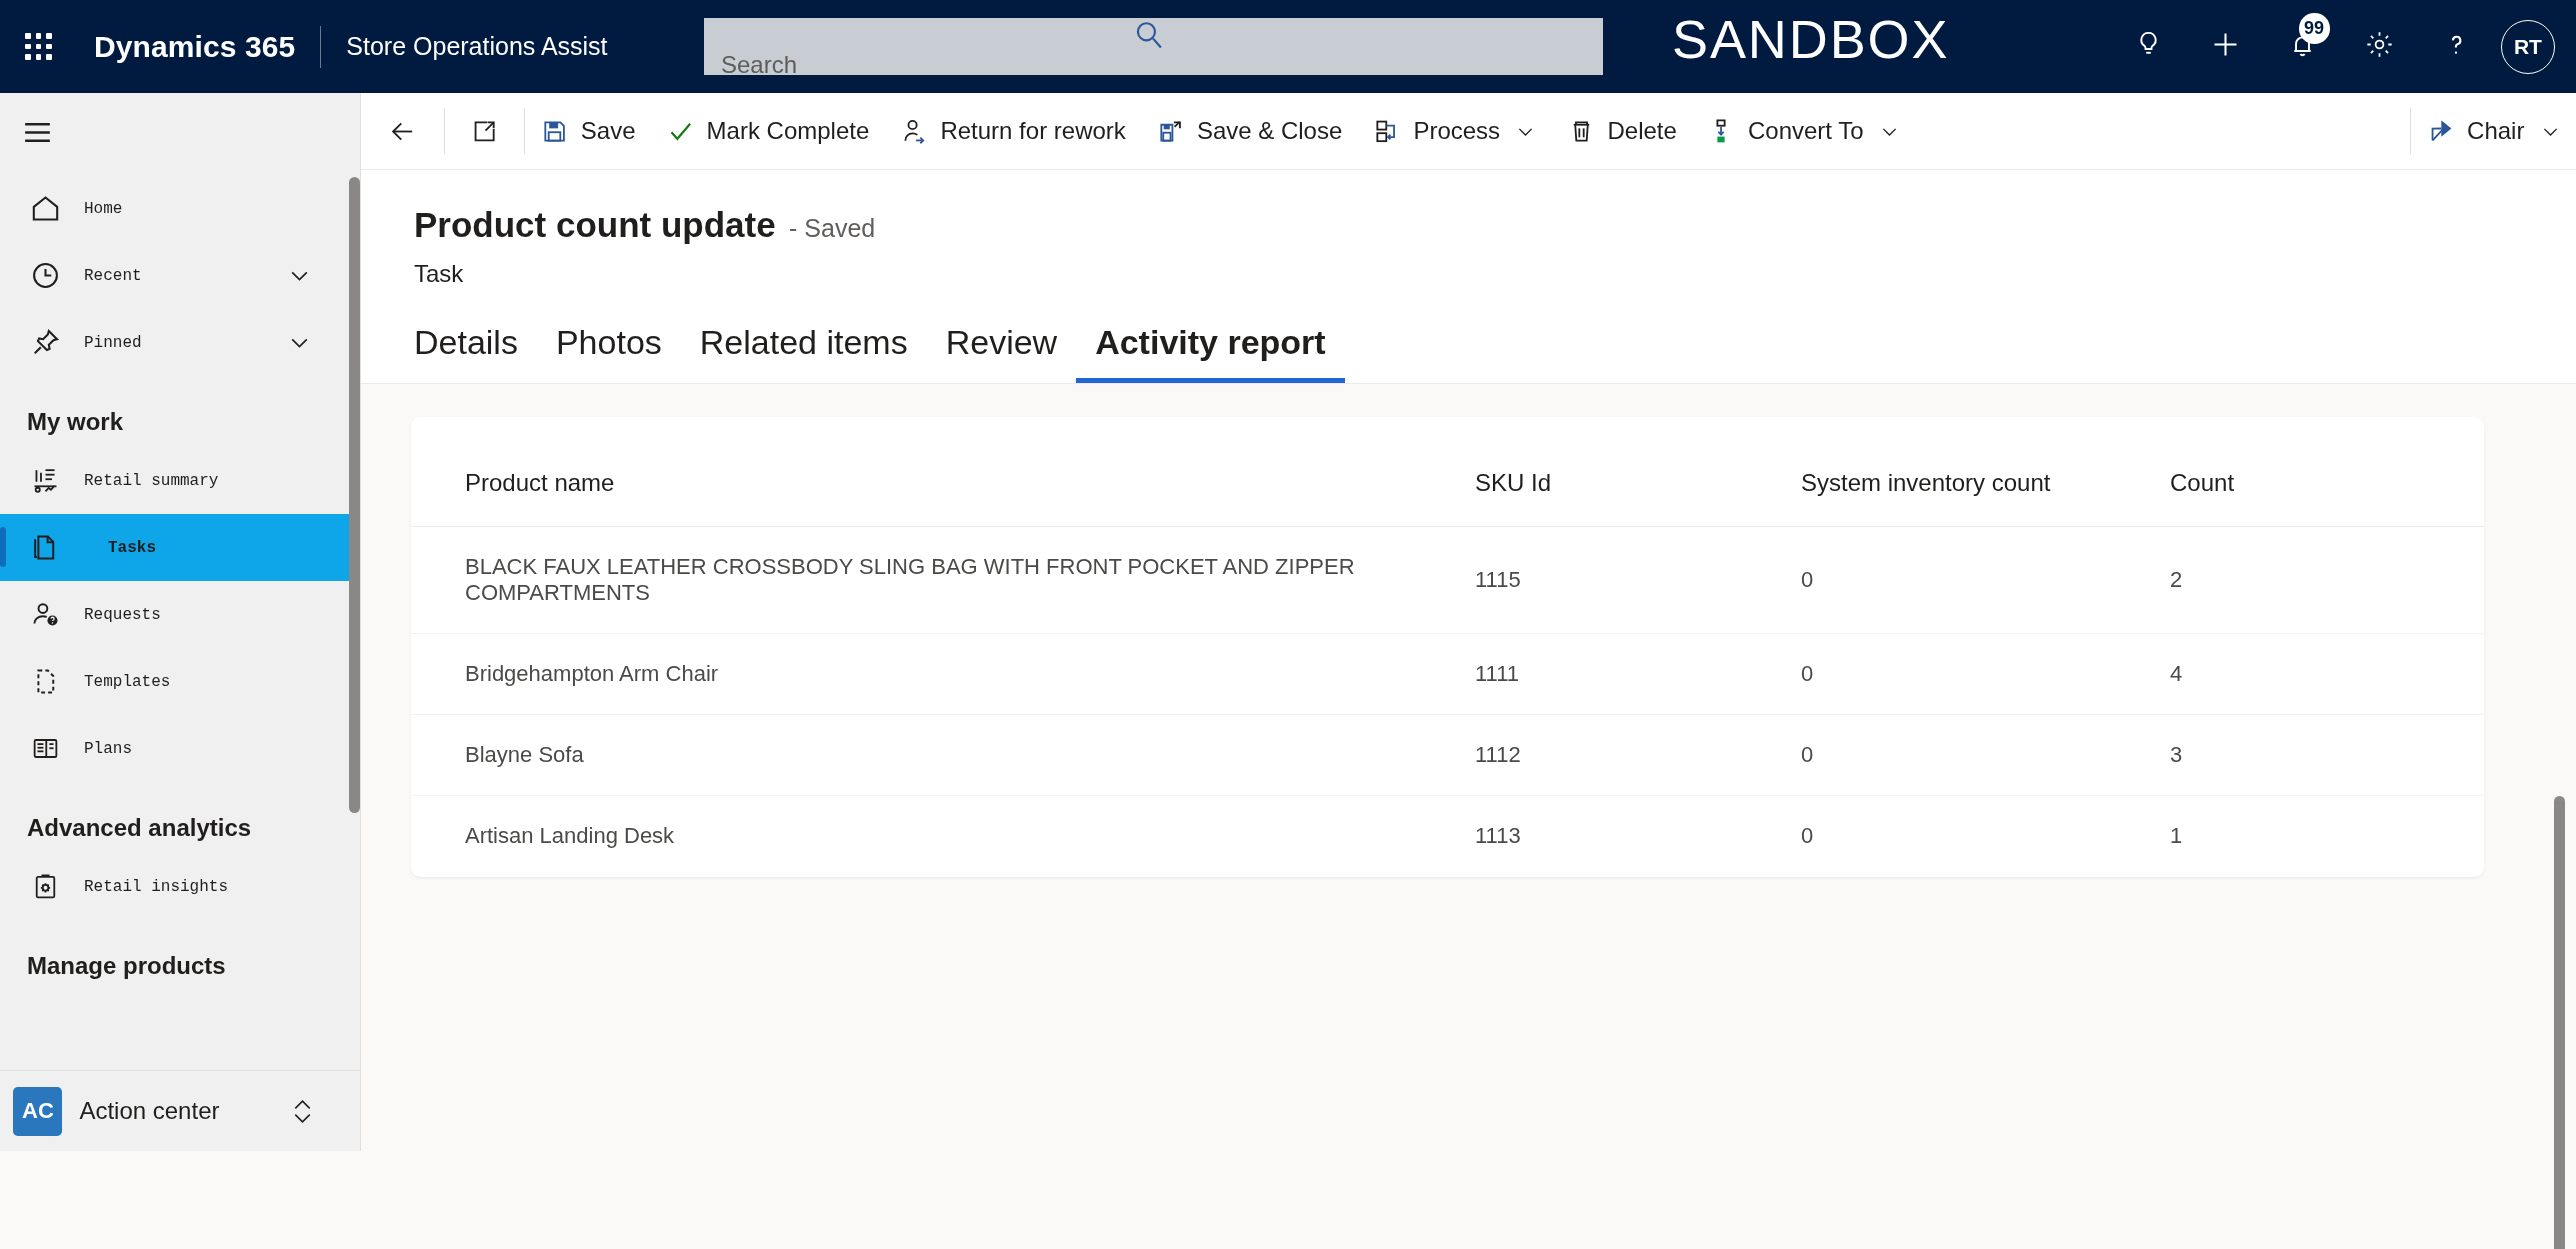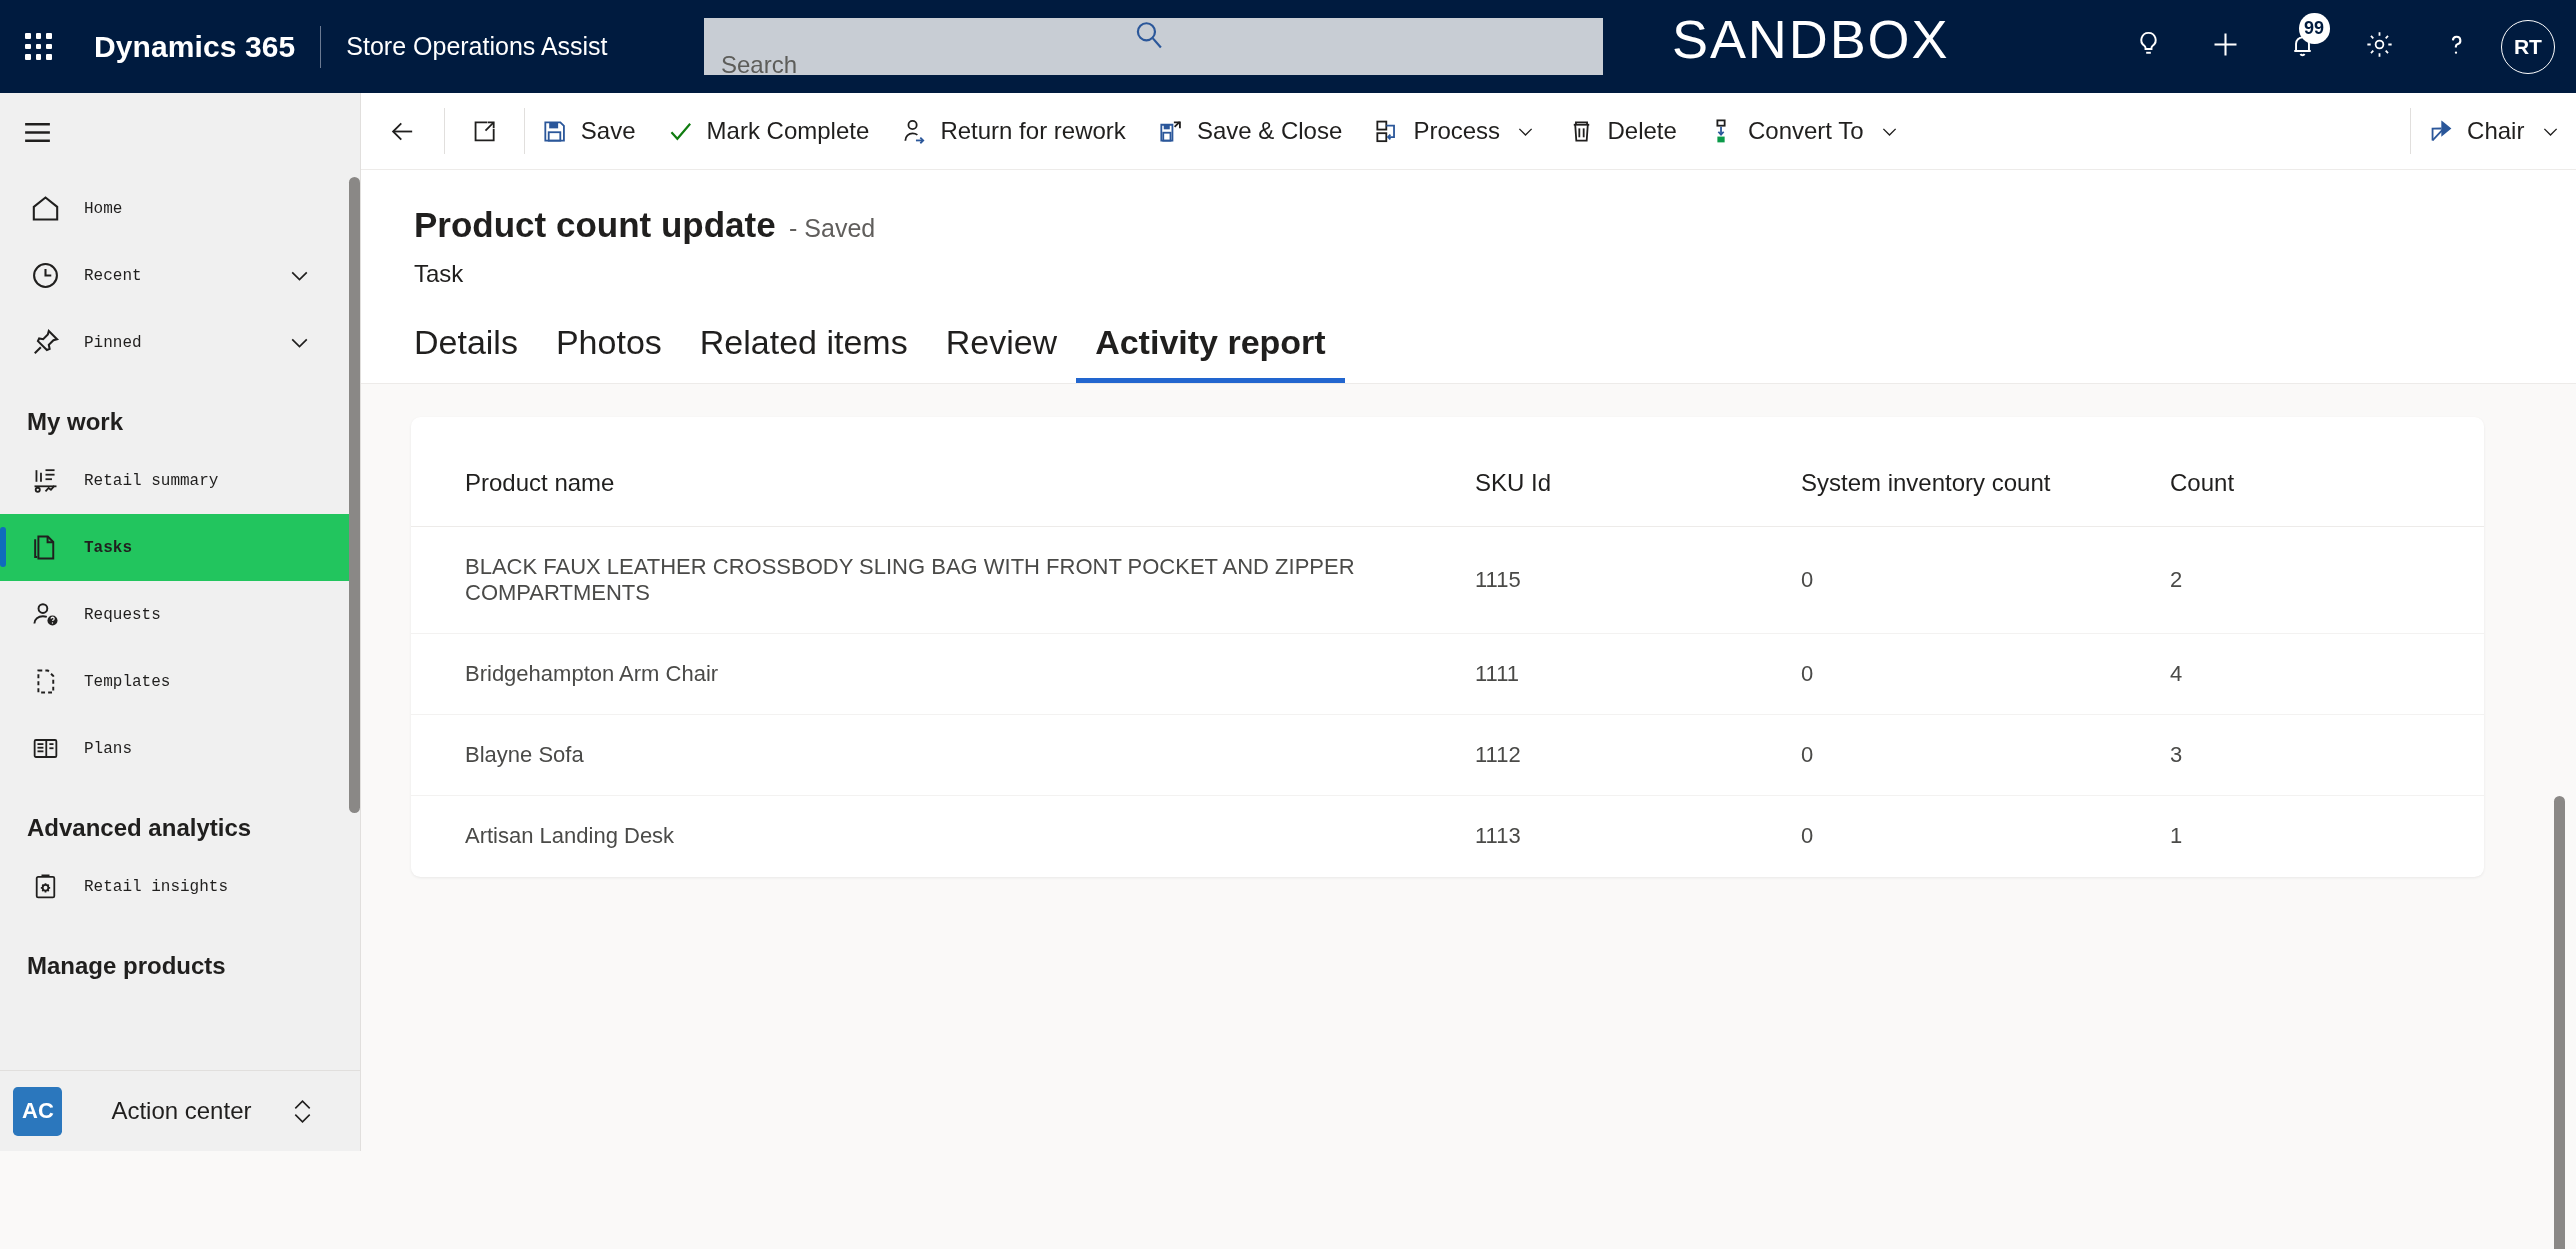--- a/index.html
+++ b/index.html
@@ -96,21 +96,21 @@
   .hamburger {
     width: 361px; height: 82px;
     display: flex; align-items: center; padding-left: 21px;
     cursor: pointer;
   }
   .navitem {
     height: 67px; display: flex; align-items: center;
     padding-left: 27px; cursor: pointer; position: relative;
     color: #201f1e;
   }
-  .navitem.active { background: #22c55e; }
+  .navitem.active { background: #0ea5e9; gap: 24px; }
   .navitem.active::before {
     content: ""; position: absolute; left: 0; top: 13.4px;
     width: 5.8px; height: 40px; background: #0f6cbd; border-radius: 2.9px;
   }
   .navicon {
     width: 36px; height: 36px; flex: 0 0 36px;
     display: flex; align-items: center; justify-content: center;
     margin-right: 21px;
   }
   .navlabel { font-size: 16px; font-weight: 400; white-space: nowrap; font-family: Liberation Mono, monospace; }
@@ -123,21 +123,21 @@
   }
   .sb-scroll {
     position: absolute; left: 349px; top: 84px;
     width: 10.5px; height: 636px; background: #8a8886; border-radius: 5.8px;
   }
   .actioncenter {
     position: absolute; left: 0; bottom: 0;
     width: 361px; height: 81px;
     border-top: 1px solid #e1dfdd;
     display: flex; align-items: center; padding-left: 13.4px;
-    background: #f0f0f0; cursor: pointer; gap: 32px;
+    background: #f0f0f0; cursor: pointer;
   }
   .ac-badge {
     width: 49px; height: 49px; border-radius: 4.8px;
     background: #2b77bd; color: #fff;
     display: flex; align-items: center; justify-content: center;
     font-size: 22px; font-weight: 600;
     margin-right: 17px;
   }
   .ac-label { font-size: 24px; color: #201f1e; }
   .ac-chev { position: absolute; right: 46px; width: 25px; height: 33px; }

